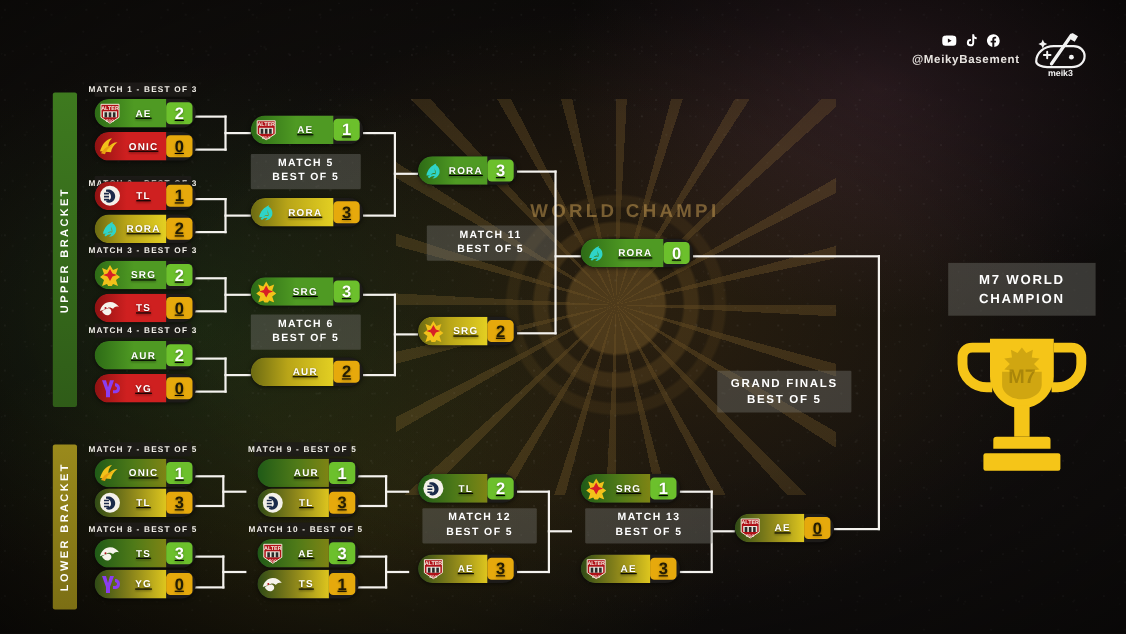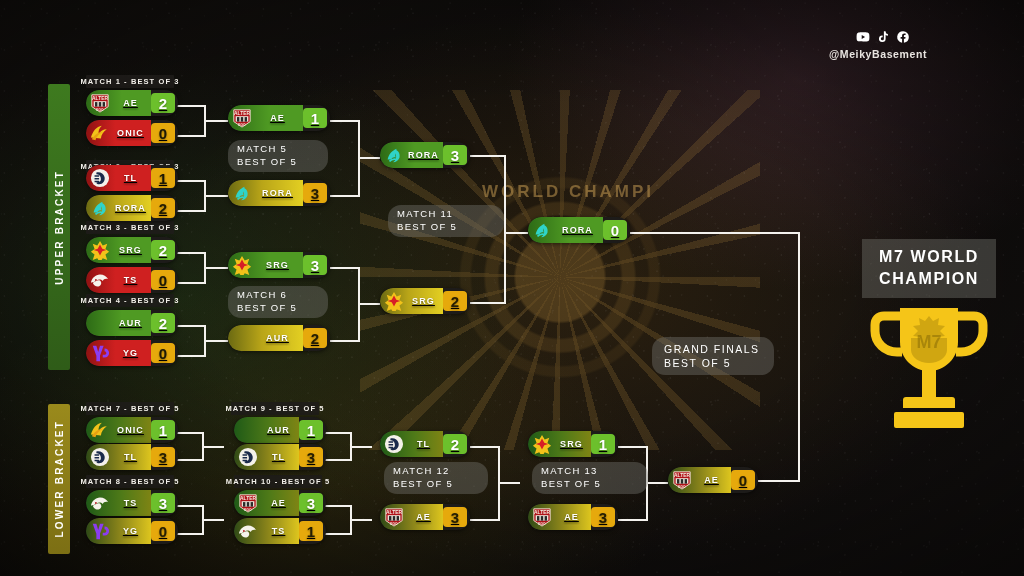--- a/index.html
+++ b/index.html
@@ -166,32 +166,32 @@
   .p-oliveg .body{ background:linear-gradient(90deg,#2f4a16 0%,#87821a 50%,#ddc51e 100%); }
   .p-oliveg .score{ background:#e6a90c; color:#241d03; }
 
   
   .ln { position:absolute; background:#f4f2ee; }
   .lh { height:2px; }
   .lv { width:2px; }
 
   
   .slabel {
-    position:absolute; padding:3px 9px; 
+    position:absolute; padding:3px 9px; text-align:center;
     background:rgba(120,120,115,.40);
-    color:#fff; font-size:9.5px; font-weight:400; letter-spacing:1.3px;
-    line-height:1.35; white-space:nowrap; border-radius:13px;
+    color:#fff; font-size:9.5px; font-weight:700; letter-spacing:1.3px;
+    line-height:1.35; white-space:nowrap; border-radius:1px;
   }
   .slabel.big { font-size:10.5px; letter-spacing:1.5px; padding:5px 12px; }
 
   
   #champ-label {
     position:absolute; left:862px; top:239px; width:134px; padding:7px 4px;
     text-align:center; background:rgba(110,110,105,.45);
-    color:#fff; font-size:16px; font-weight:700; letter-spacing:1.6px; line-height:1.4;
+    color:#fff; font-size:12px; font-weight:700; letter-spacing:1.6px; line-height:1.4;
   }
   #trophy { position:absolute; left:866px; top:296px; width:126px; height:136px; }
 </style>
 </head>
 <body>
 
 <div id="stage">
 
   <div id="emblem"></div>
   <div id="emblem-text">WORLD CHAMPI</div>
@@ -211,20 +211,31 @@
             <path d="M16.5 2h-3v13.1a2.6 2.6 0 1 1-2.1-2.55V9.4a5.7 5.7 0 1 0 5.1 5.67V8.6a6.6 6.6 0 0 0 3.9 1.25V6.8a3.85 3.85 0 0 1-3.9-3.8V2z"></path>
           </svg>
       </span>
       <span class="sico">
         <svg viewBox="0 0 24 24" fill="#fff">
             <path d="M22 12a10 10 0 1 0-11.56 9.88v-6.99H7.9V12h2.54V9.8c0-2.5 1.49-3.89 3.78-3.89 1.09 0 2.23.2 2.23.2v2.46h-1.26c-1.24 0-1.63.77-1.63 1.56V12h2.78l-.45 2.89h-2.33v6.99A10 10 0 0 0 22 12z"></path>
           </svg>
       </span>
     </div>
     <div id="handle">@MeikyBasement</div>
+    <div id="logo-mark">
+      <svg viewBox="0 0 60 46" fill="none">
+        <path d="M8 30c0-8 7-14 16-14h18c6 0 10 4 10 9 0 6-5 10-12 10H18c-5 0-10-2-10-5z" stroke="#fff" stroke-width="2"></path>
+        <path d="M40 6 22 32" stroke="#fff" stroke-width="3" stroke-linecap="round"></path>
+        <path d="M41 4l5 3-3 5-5-3z" fill="#fff"></path>
+        <circle cx="40" cy="26" r="2.2" fill="#fff"></circle>
+        <path d="M15 24h6M18 21v6" stroke="#fff" stroke-width="1.8" stroke-linecap="round"></path>
+        <path d="M14 10l1.2 2.6L18 14l-2.8 1.4L14 18l-1.2-2.6L10 14l2.8-1.4z" fill="#fff"></path>
+        <text x="30" y="43" font-size="8" font-family="Liberation Sans, sans-serif" fill="#fff" text-anchor="middle" font-weight="700">meik3</text>
+      </svg>
+    </div>
   </div>
 
   <div class="rail" id="rail-upper">
     <span>UPPER BRACKET</span>
   </div>
   <div class="rail" id="rail-lower">
     <span>LOWER BRACKET</span>
   </div>
 
   <div class="ln lh" style="left:176px;  top:105px; width:30px;"></div>

